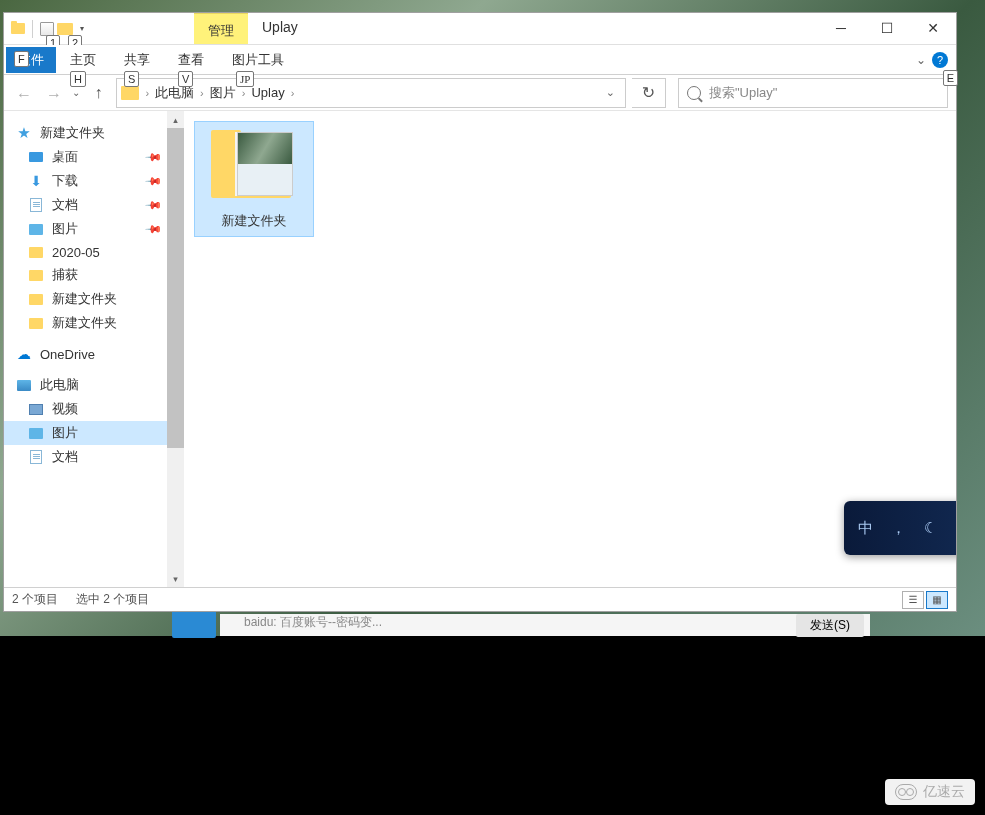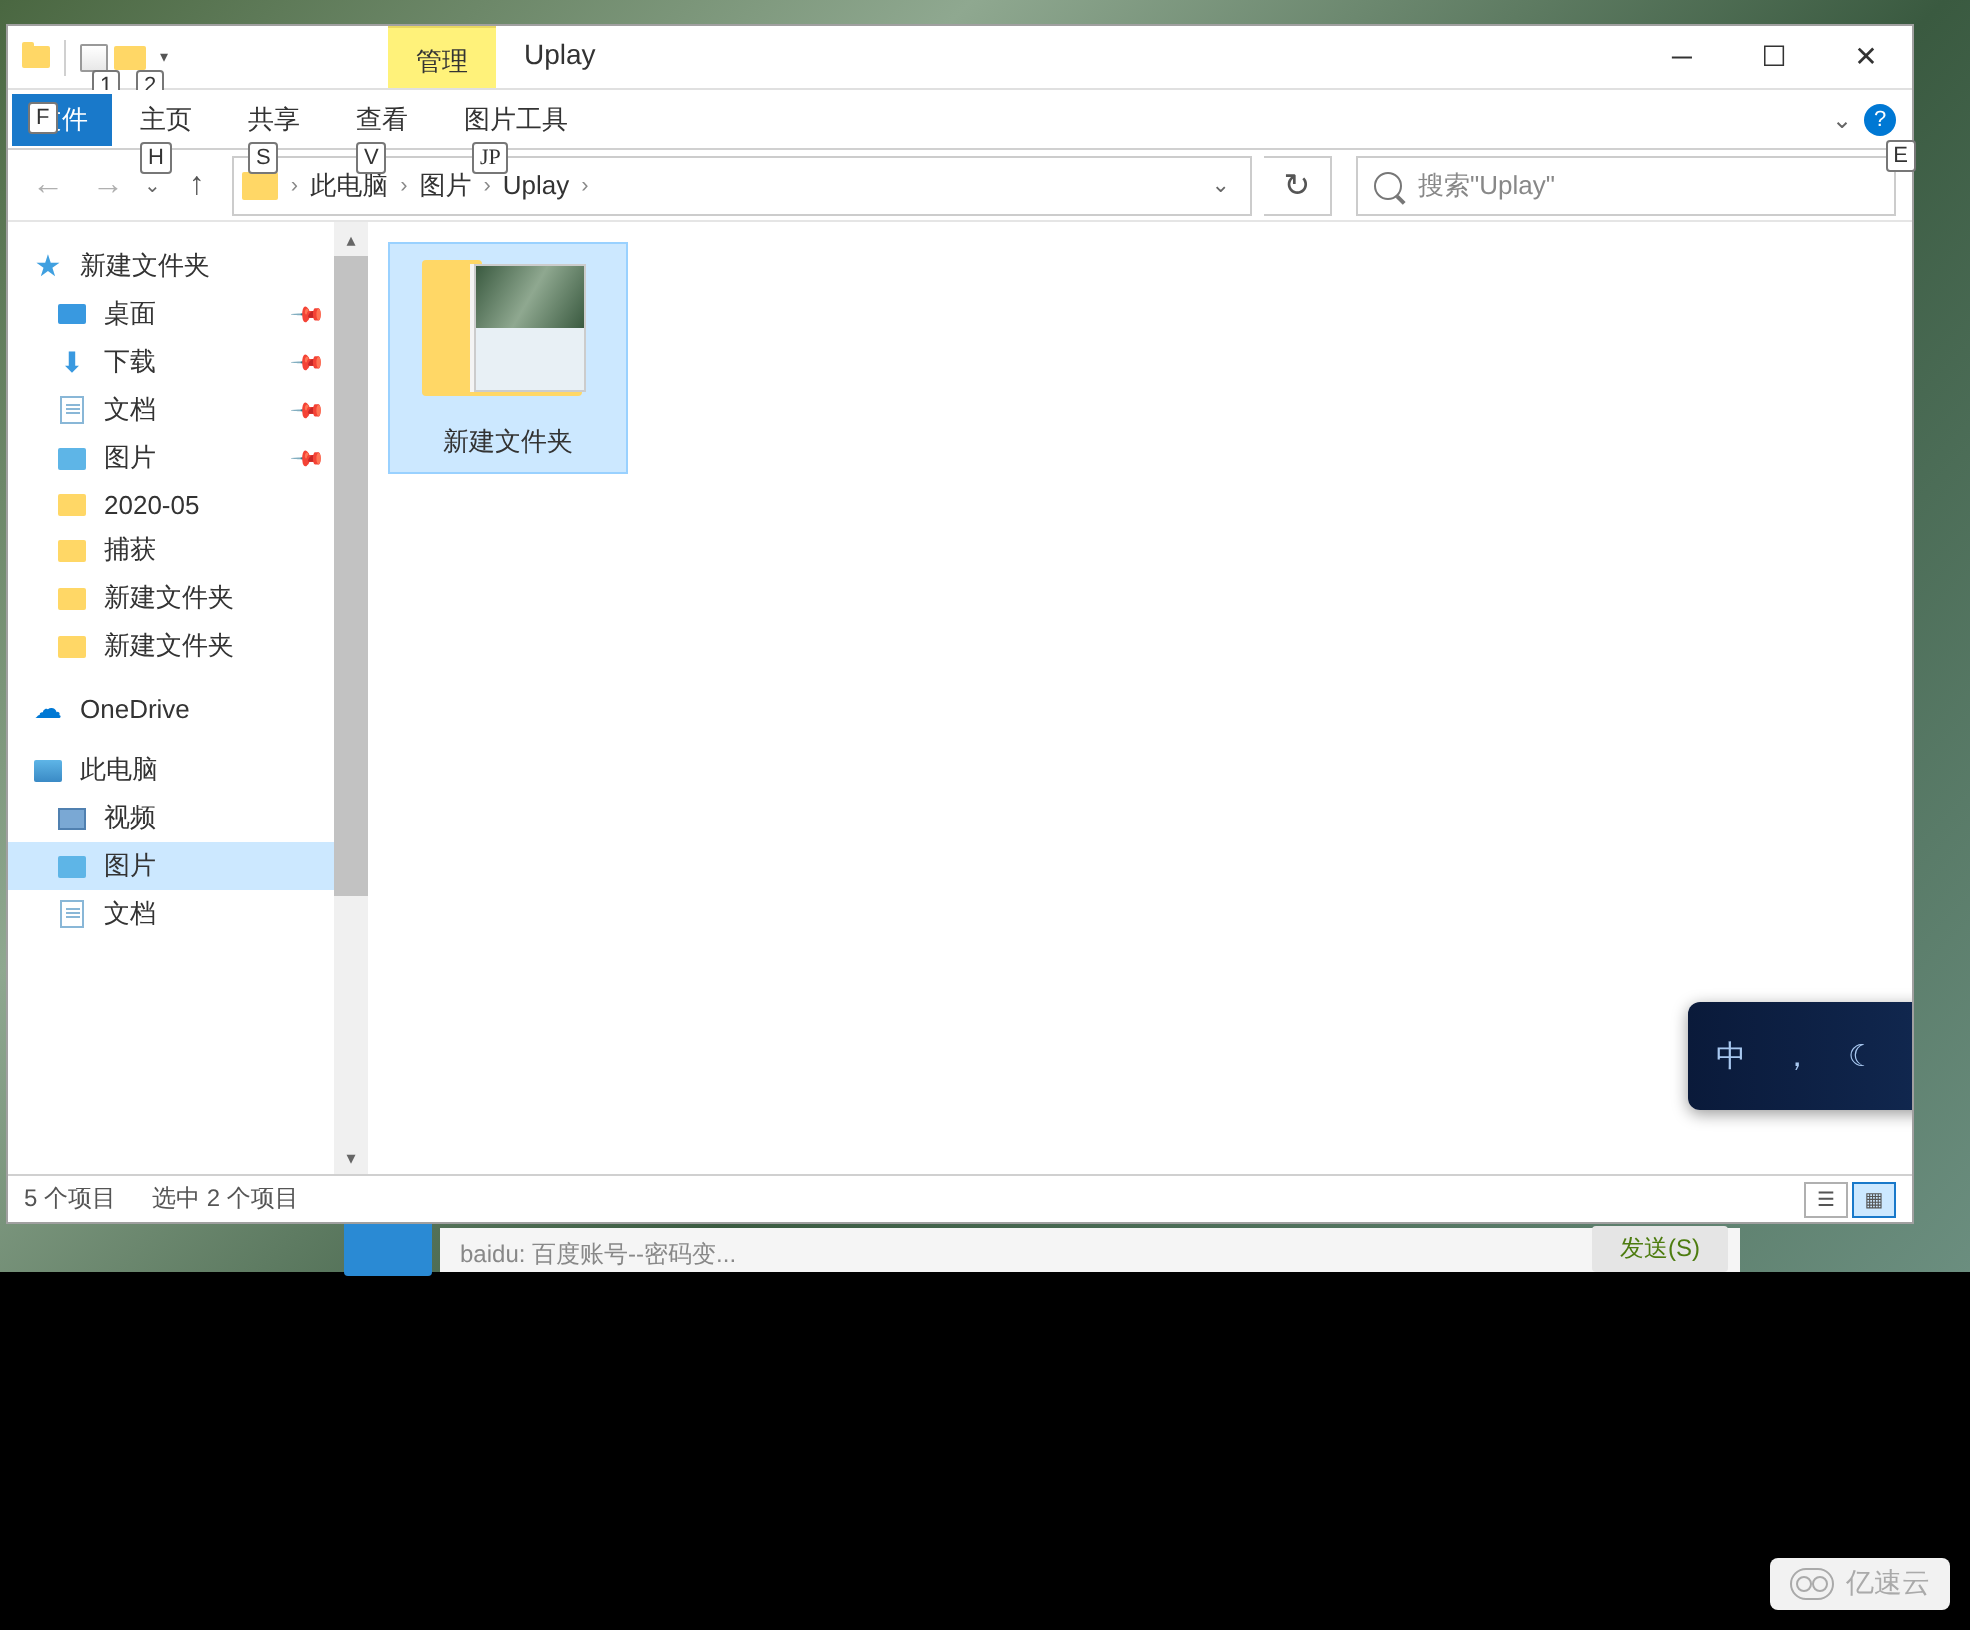--- a/index.html
+++ b/index.html
@@ -73,23 +73,23 @@
 .folder-thumb { position: absolute; width: 56px; height: 64px; background: #fff; right: 6px; top: 4px; border: 1px solid #ccc; box-shadow: -2px 0 0 #f4f4f4; overflow: hidden; }
 .thumb-img { width: 100%; height: 50%; background: linear-gradient(120deg,#3a5a40,#8fa890,#3a5a40); }
 .thumb-bot { height: 50%; background: #e8f0f5; }
 .folder-label { font-size: 13px; color: #333; margin-top: 6px; }
 .ime-bar { position: absolute; top: 390px; left: 660px; width: 216px; height: 54px; background: linear-gradient(90deg, #0a1a3a 0%, #10264d 50%, #1a3a6b 100%); border-radius: 6px; display: flex; align-items: center; padding: 0 14px; gap: 18px; color: #a8c8f0; font-size: 15px; box-shadow: 0 2px 8px rgba(0,0,0,0.4); }
 .statusbar { height: 24px; border-top: 1px solid #d0d0d0; display: flex; align-items: center; padding: 0 8px; font-size: 12px; color: #555; background: #fff; }
 .status-text { margin-right: 18px; }
 .view-toggles { margin-left: auto; display: flex; gap: 2px; }
 .vt { width: 22px; height: 18px; border: 1px solid #b0b0b0; display: flex; align-items: center; justify-content: center; font-size: 10px; }
 .vt.active { background: #cce8ff; border-color: #1979ca; }
-.bg-chat { position: absolute; left: 220px; top: 614px; width: 650px; height: 22px; background: #f5f5f5; display: flex; align-items: flex-end; font-size: 12px; color: #888; padding-left: 10px;}
+.bg-chat { position: absolute; left: 220px; top: 614px; width: 650px; height: 22px; background: #f5f5f5; display: flex; align-items: flex-start; font-size: 12px; color: #888; padding-left: 24px;}
 .chat-ava { width: 44px; height: 44px; background: #2a8ad4; position: absolute; left: -48px; top: -20px; border-radius: 2px;}
-.send-btn { margin-left: auto; background: #e5e5e5; padding: 3px 14px; color: #4d7c0f; border-radius: 2px; margin-right: 6px;}
+.send-btn { margin-left: auto; background: #e5e5e5; padding: 3px 14px; color: #000000; border-radius: 2px; margin-right: 6px;}
 .watermark { position: absolute; right: 10px; bottom: 10px; color: #aaa; font-size: 14px; display: flex; align-items: center; gap: 6px; background: rgba(255,255,255,0.95); padding: 4px 10px; border-radius: 4px;}
 .wm-icon { width: 22px; height: 16px; border: 1.5px solid #aaa; border-radius: 9px; position: relative; }
 .wm-icon::before { content:""; position:absolute; width: 6px; height: 6px; border: 1.5px solid #aaa; border-radius: 50%; top: 3px; left: 2px;}
 .wm-icon::after { content:""; position:absolute; width: 6px; height: 6px; border: 1.5px solid #aaa; border-radius: 50%; top: 3px; right: 2px;}
 </style>
 </head>
 <body>
 
 <div class="desktop-bg"></div>
 
@@ -288,21 +288,21 @@
         <span>中</span>
         <span>，</span>
         <span>☾</span>
         <span>👕</span>
 
       </div>
     </div>
   </div>
 
   <div class="statusbar">
-    <span class="status-text">5 个项目</span>
+    <span class="status-text">2 个项目</span>
     <span class="status-text">选中 2 个项目</span>
     <div class="view-toggles">
       <div class="vt">☰</div>
       <div class="vt active">▦</div>
     </div>
   </div>
 </div>
 
 <div class="watermark">
   <span class="wm-icon"></span>

